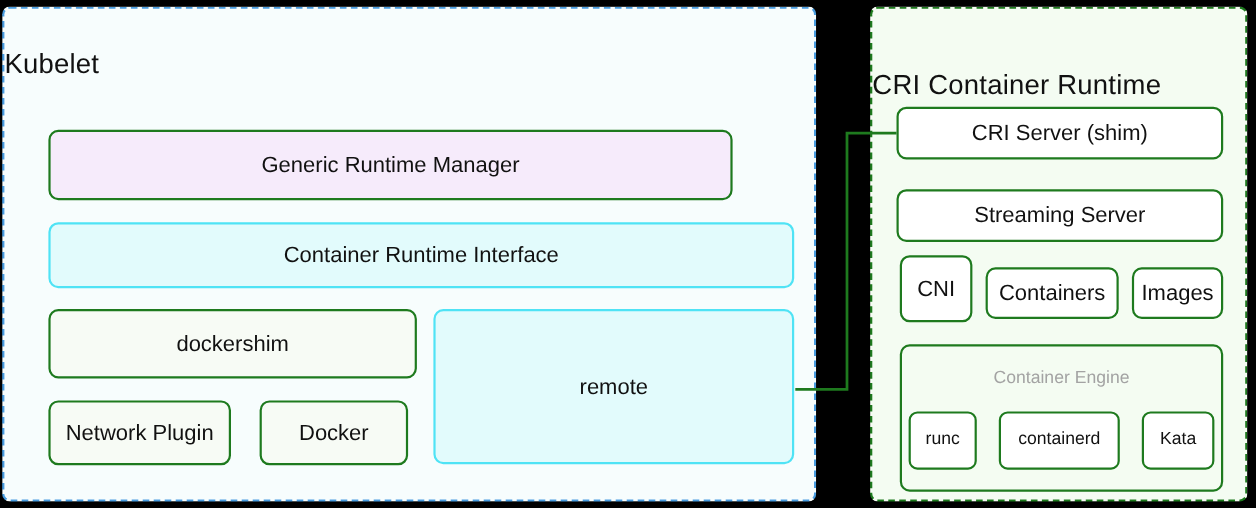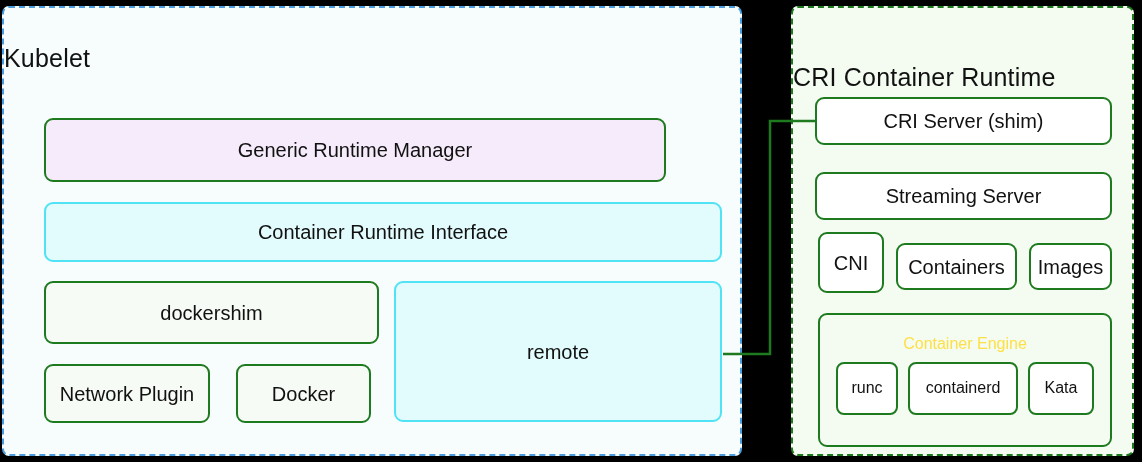--- a/index.html
+++ b/index.html
@@ -110,32 +110,32 @@
     border-radius: 9px;
     background: transparent;
   }
   #container-engine-label {
     position: absolute;
     left: 0;
     right: 0;
     top: 20px;
     text-align: center;
     font-size: 16px;
-    color: #fde047;
+    color: #a3a3a3;
   }
   #engine-row {
     position: absolute;
     left: 0;
     right: 0;
-    top: 44px;
+    top: 56px;
     height: 58px;
     display: flex;
     align-items: center;
     justify-content: center;
-    gap: 10px;
+    gap: 20px;
   }
   .engine-item {
     box-sizing: border-box;
     height: 53px;
     border: 2px solid #1e7a1e;
     border-radius: 8px;
     background: #ffffff;
     display: flex;
     align-items: center;
     justify-content: center;

